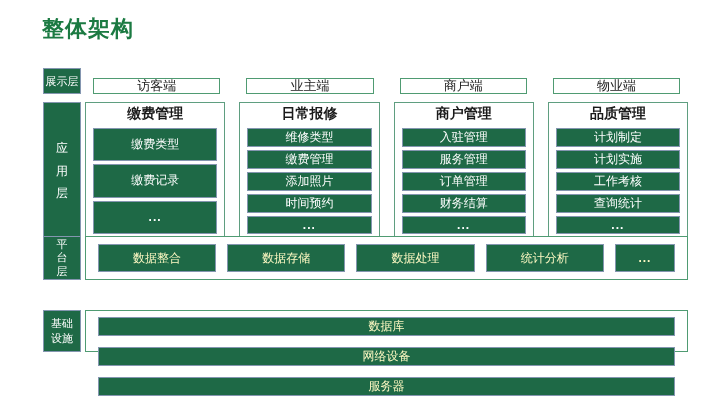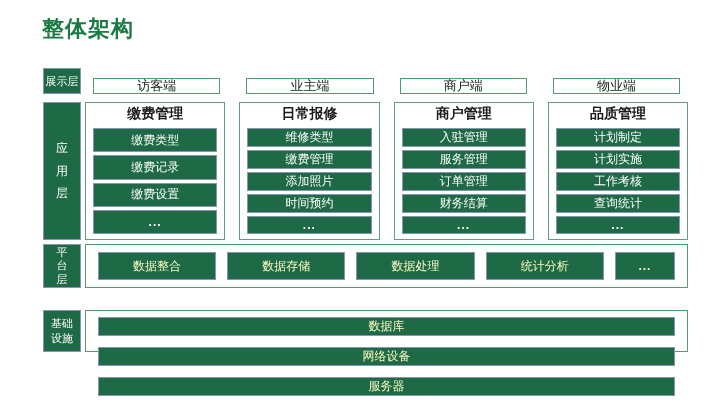--- a/index.html
+++ b/index.html
@@ -7,21 +7,21 @@
     position:relative; width:720px; height:405px; background:#ffffff;
     font-family:"Liberation Sans","DejaVu Sans",sans-serif; overflow:hidden;
   }
   .title {
     position:absolute; left:42px; top:14px; margin:0;
     font-size:22px; font-weight:bold; color:#1b7a42; letter-spacing:1px;
   }
   .row { position:absolute; left:43px; width:645px; display:flex; align-items:stretch; }
   .row-display { top:68px; height:26px; }
   .row-app { top:102px; height:138px; }
-  .row-platform { top:244px; height:44px; }
+  .row-platform { top:236px; height:44px; }
   .row-infra { top:310px; height:42px; }
 
   .badge {
     flex:0 0 38px; margin-right:4px; box-sizing:border-box;
     background:#1e6946; border:1px solid #8496b0; color:#ffffff;
     display:flex; align-items:center; justify-content:center; text-align:center;
     word-break:break-all; font-size:11px;
   }
   .badge-display { line-height:1; }
   .badge-app { padding:0 12px; font-size:12px; line-height:1.9;text-align:center; }
@@ -82,21 +82,20 @@
   </div>
 
   <div class="row row-app">
     <div class="badge badge-app">应用层</div>
     <div class="app-content">
 
       <div class="app-col">
         <div class="app-header">缴费管理</div>
         <div class="app-item">缴费类型</div>
         <div class="app-item">缴费记录</div>
-        <div class="app-item">缴费设置</div>
         <div class="app-item dots">...</div>
       </div>
 
       <div class="app-col">
         <div class="app-header">日常报修</div>
         <div class="app-item">维修类型</div>
         <div class="app-item">缴费管理</div>
         <div class="app-item">添加照片</div>
         <div class="app-item">时间预约</div>
         <div class="app-item dots">...</div>

